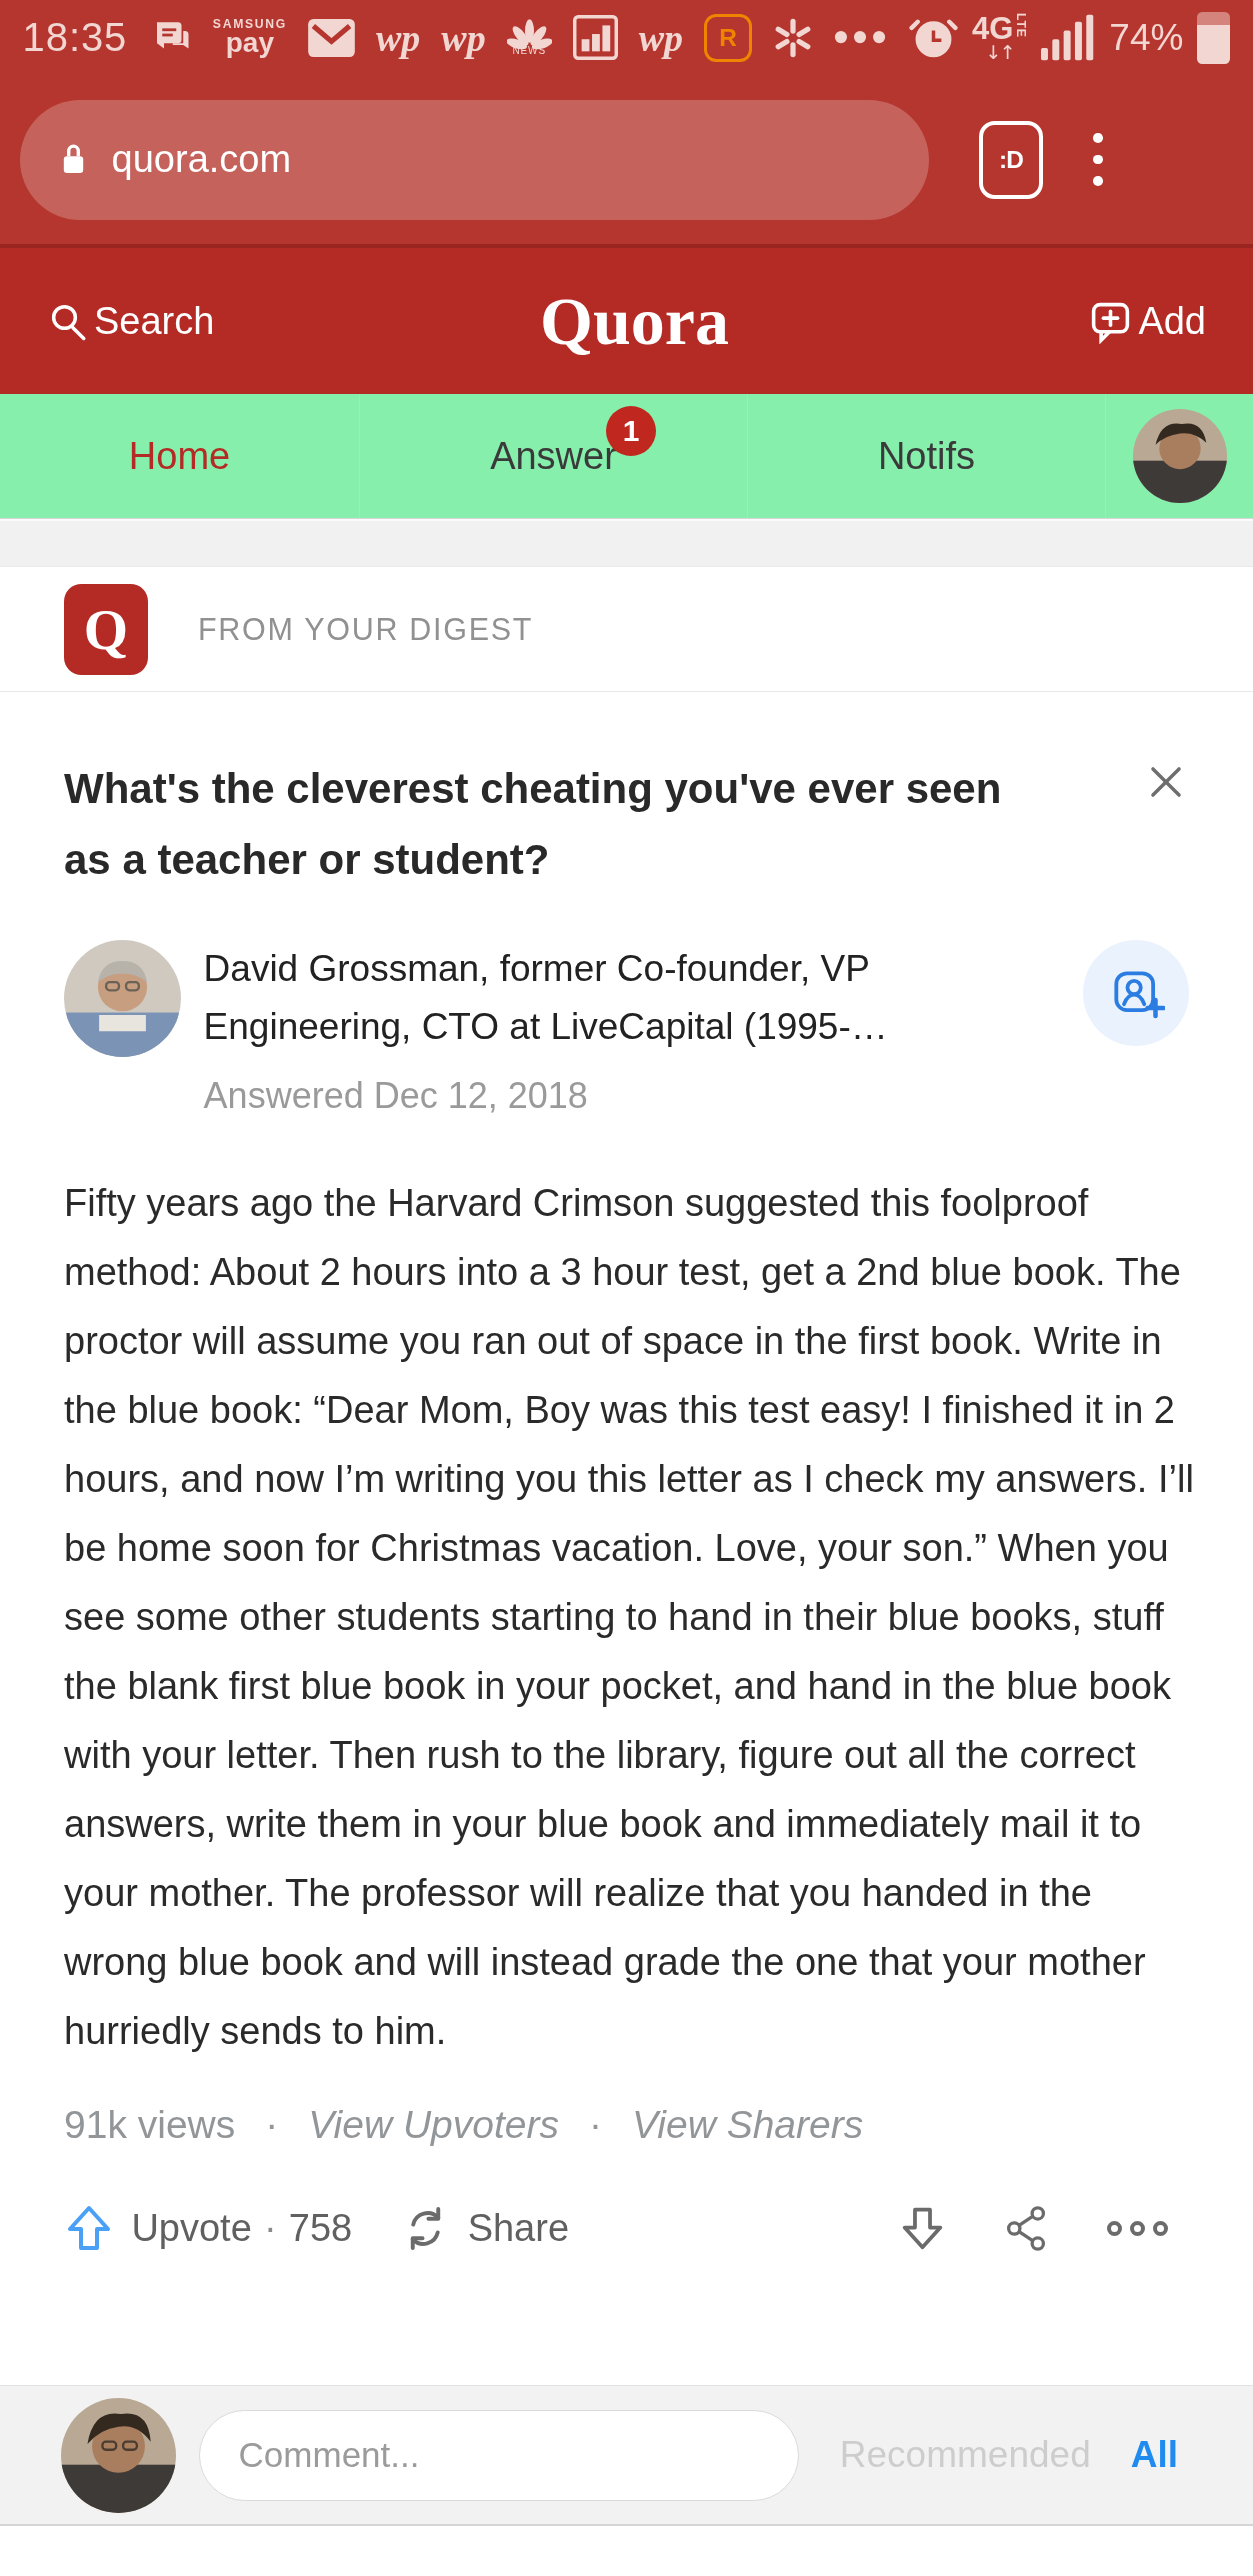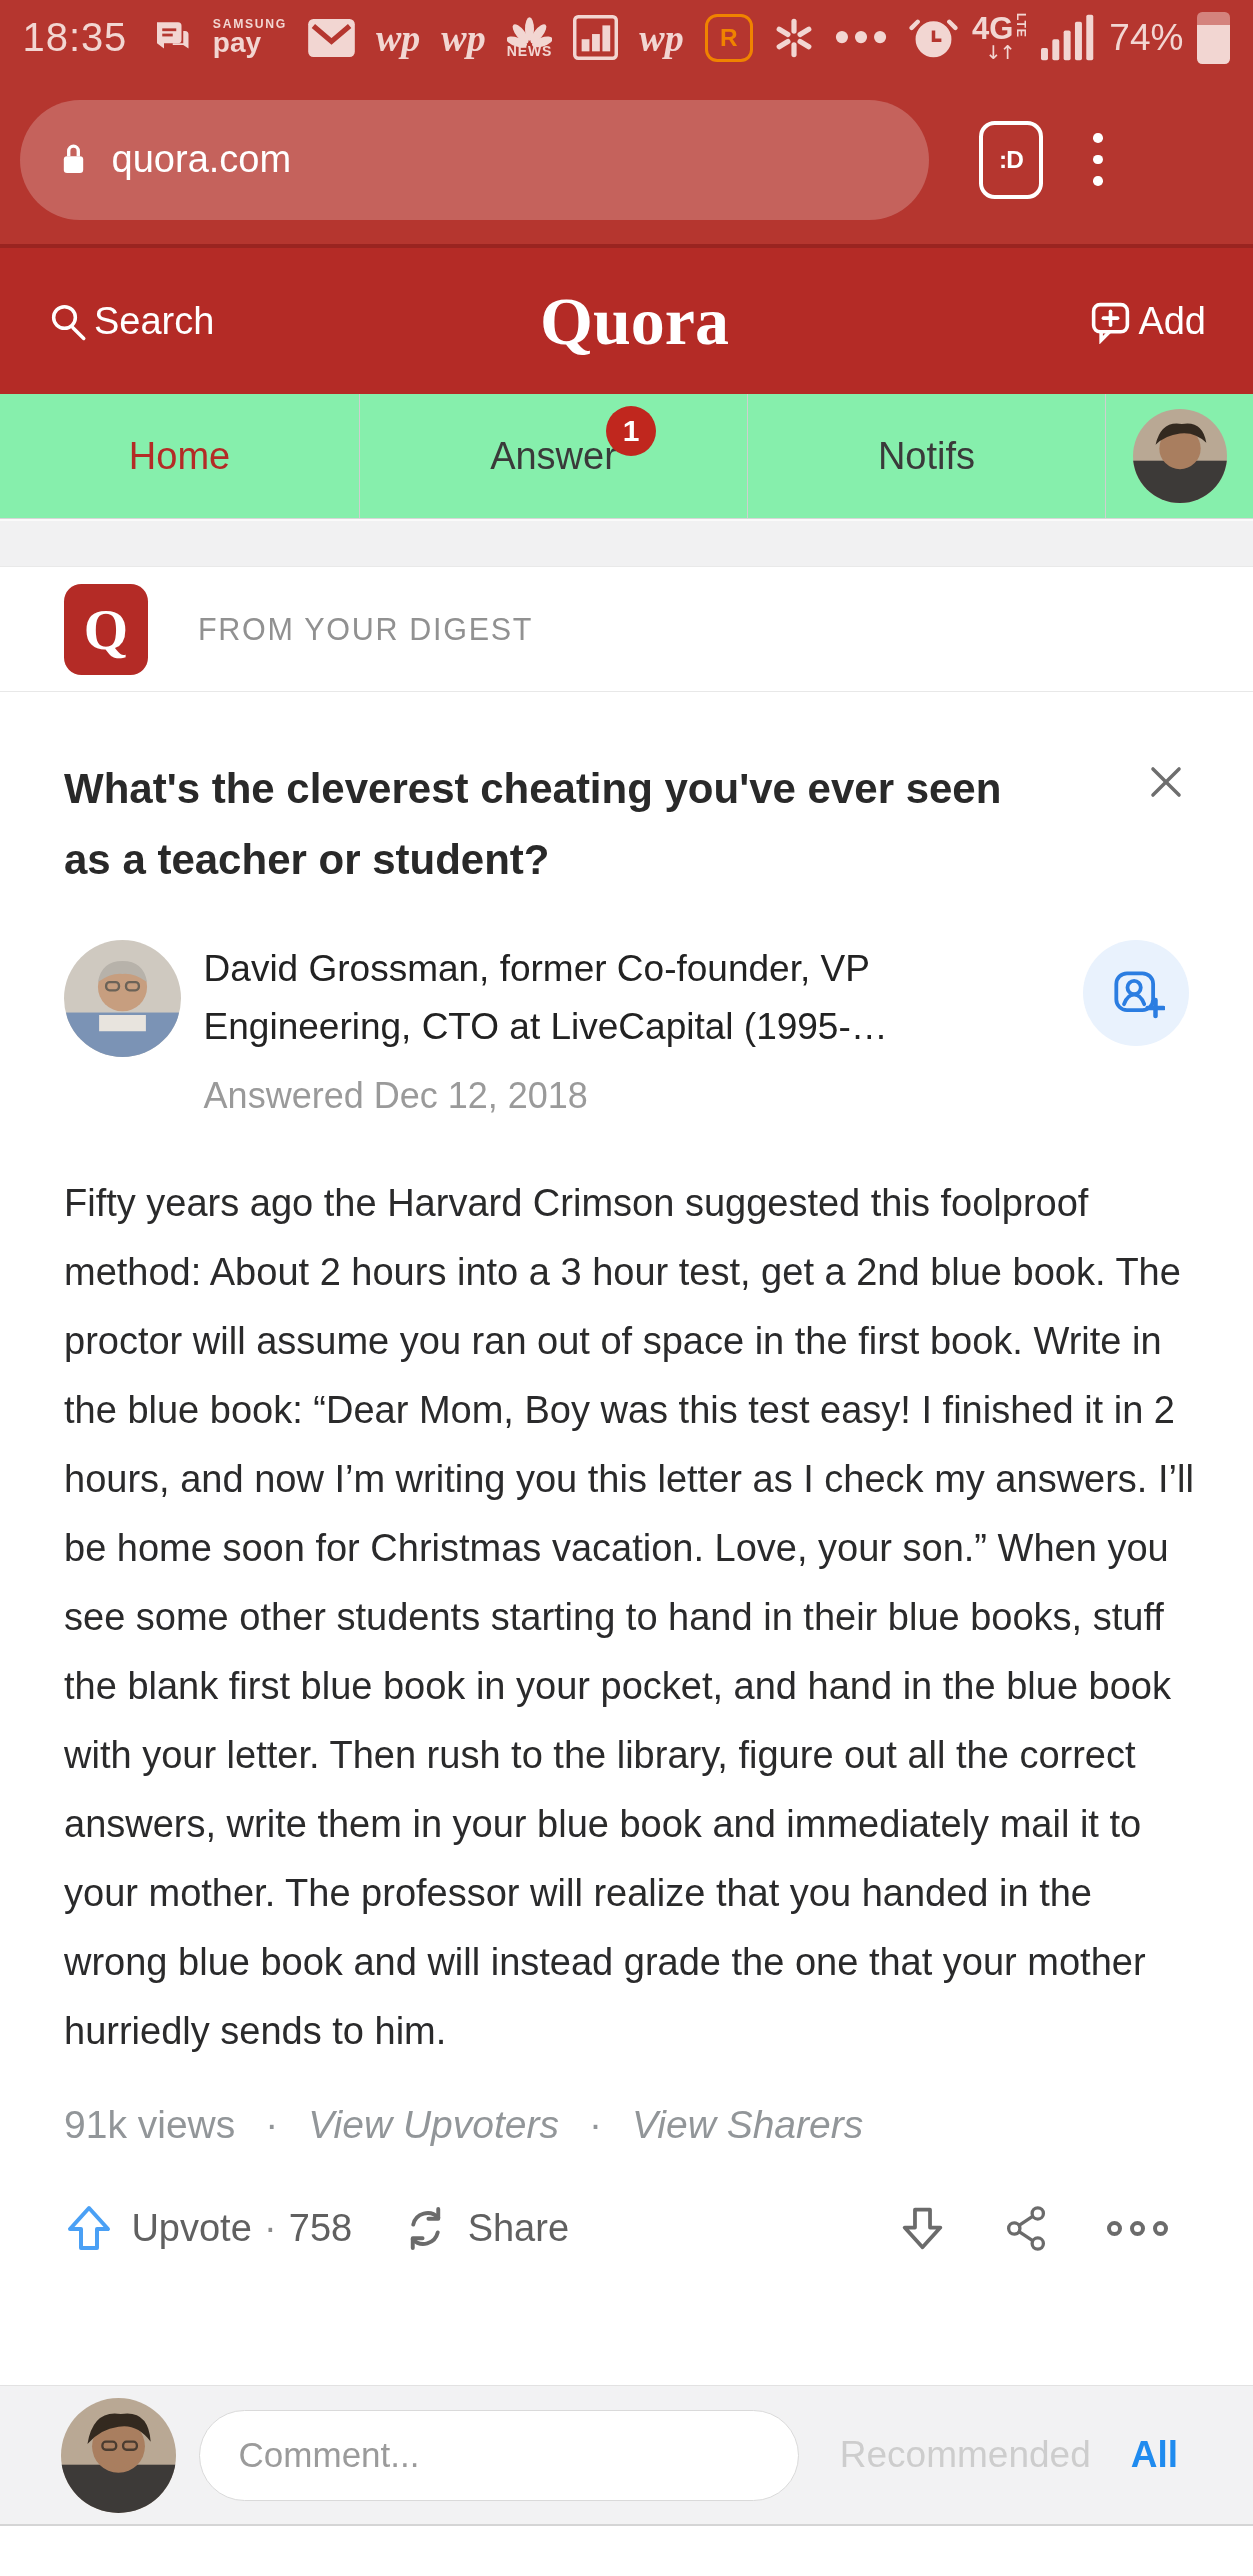--- a/index.html
+++ b/index.html
@@ -6,25 +6,25 @@
   .phone{width:1253px;height:2576px;margin:0 auto;display:flex;flex-direction:column;
          font-family:"Liberation Sans",sans-serif;background:#fff;overflow:hidden;position:relative;}
 
   
   .status-bar{height:75px;background:#b5362f;display:flex;align-items:center;padding:0 22.6px;color:#f2d6d2;flex:0 0 auto;}
   .sb-time{font-size:40px;letter-spacing:0.9px;margin-right:22.6px;}
   .sb-icons{display:flex;align-items:center;gap:21px;}
   .sb-right{margin-left:auto;display:flex;align-items:center;gap:14px;}
   .sb-ic{display:inline-flex;align-items:center;justify-content:center;}
   .wp-glyph{font-family:"Liberation Serif",serif;font-weight:bold;font-style:italic;font-size:38px;line-height:1;color:#f2d6d2;}
-  .sp-wrap{display:flex;flex-direction:column;align-items:flex-start;line-height:1;}
+  .sp-wrap{display:flex;flex-direction:column;align-items:center;line-height:1;}
   .sp-top{font-size:12.2px;letter-spacing:1.7px;font-weight:bold;}
   .sp-bot{font-size:28px;font-weight:bold;margin-top:-1.7px;}
   .nbc-wrap{display:flex;flex-direction:column;align-items:center;line-height:1;}
-  .nbc-news{font-size:14px;font-weight:bold;letter-spacing:0.9px;margin-top:-5.2px;}
+  .nbc-news{font-size:10px;font-weight:normal;letter-spacing:0.9px;margin-top:-5.2px;}
   .rk{width:42px;height:42px;border:3.5px solid #f08300;border-radius:12.2px;color:#f08300;
       font-weight:bold;font-size:24.4px;display:flex;align-items:center;justify-content:center;}
   .lte-wrap{display:flex;flex-direction:column;align-items:center;line-height:1;}
   .lte-row{display:flex;align-items:flex-start;}
   .lte-4g{font-size:31px;font-weight:bold;}
   .lte-sm{font-size:12.2px;font-weight:bold;margin-left:1.7px;letter-spacing:0.9px;writing-mode:vertical-rl;}
   .lte-arrows{font-family:"DejaVu Sans",sans-serif;font-size:19px;letter-spacing:-1.7px;margin-top:-1.7px;}
   .sb-pct{font-size:37px;}
   .batt{width:33px;height:52px;border-radius:5.2px;overflow:hidden;display:flex;flex-direction:column;position:relative;}
   .batt:before{content:"";position:absolute;top:0;left:0;right:0;height:13px;background:#d4837d;}

